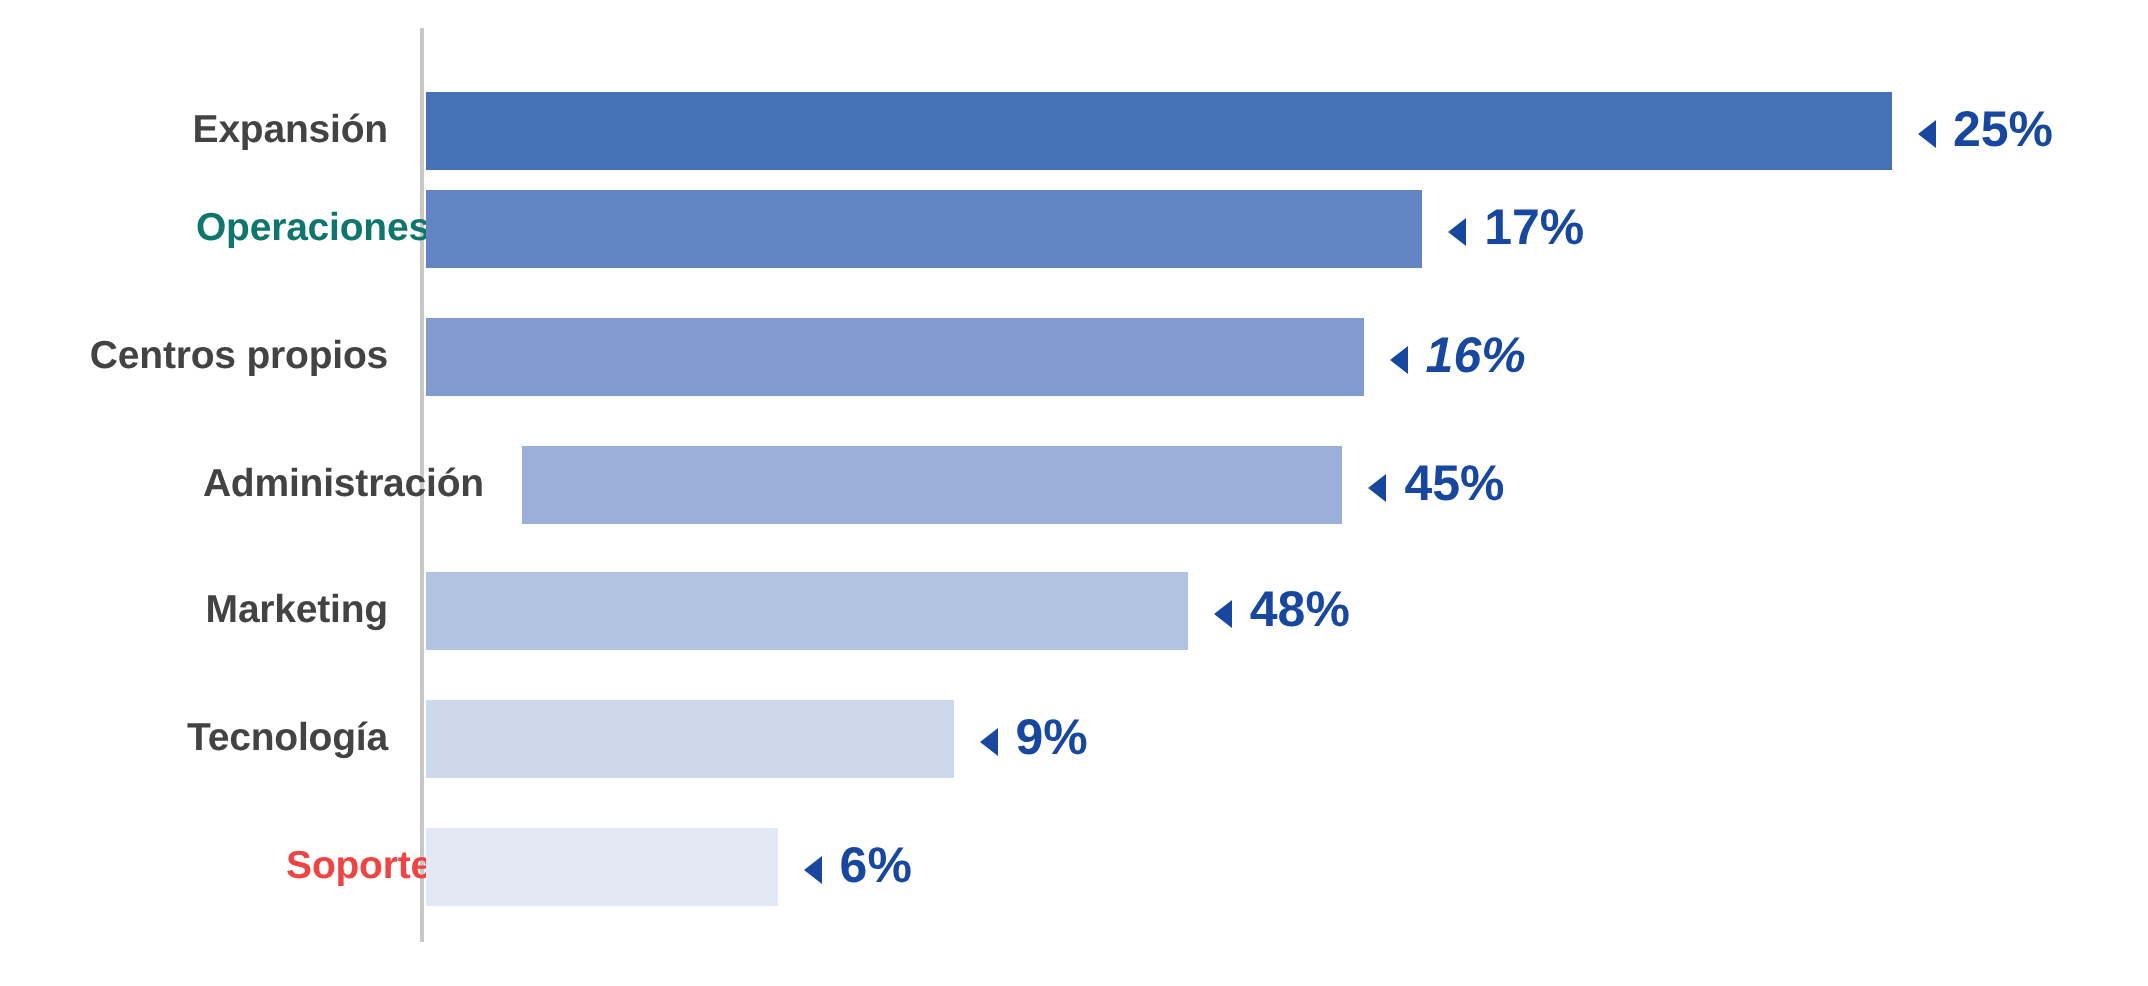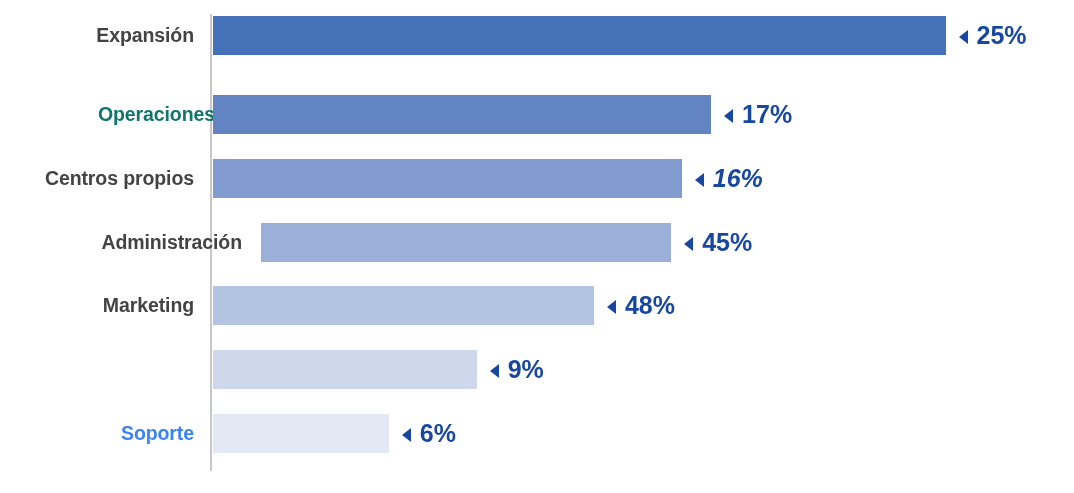--- a/index.html
+++ b/index.html
@@ -98,21 +98,21 @@
     top: 1px;
   }
 </style>
 </head>
 <body>
 
 <div id="chart-root" style="background: rgb(255, 255, 255);">
   <div class="plot">
     <div class="axis-line" style="background: rgb(200, 200, 200);"></div>
 
-    <div class="row" style="top:16px;">
+    <div class="row" style="top:46px;">
       <div class="cat-label" style="color: rgb(67, 67, 67);">Expansión</div>
       <div class="bar-wrap" style="width: 732.5px;">
         <div class="bar" style="background: rgb(69, 113, 184);"></div>
       </div>
       <div class="value-label" style="left: 958.5px; color: rgb(23, 71, 158);">
         <span class="marker" style="border-right-color: rgb(23, 71, 158);"></span>
         <span>25%</span>
       </div>
     </div>
 
@@ -154,31 +154,32 @@
       <div class="bar-wrap" style="width: 380.9px;">
         <div class="bar" style="background: rgb(179, 195, 226);"></div>
       </div>
       <div class="value-label" style="left: 606.9px; color: rgb(23, 71, 158);">
         <span class="marker" style="border-right-color: rgb(23, 71, 158);"></span>
         <span>48%</span>
       </div>
     </div>
 
     <div class="row" style="top:350px;">
+      <div class="cat-label" style="color: rgb(67, 67, 67);">Tecnología</div>
       <div class="bar-wrap" style="width: 263.7px;">
         <div class="bar" style="background: rgb(205, 216, 236);"></div>
       </div>
       <div class="value-label" style="left: 489.7px; color: rgb(23, 71, 158);">
         <span class="marker" style="border-right-color: rgb(23, 71, 158);"></span>
         <span>9%</span>
       </div>
     </div>
 
     <div class="row" style="top:414px;">
-      <div class="cat-label" style="color: #3b82f6;">Soporte</div>
+      <div class="cat-label" style="color: #ef4444; padding-left: 22px;">Soporte</div>
       <div class="bar-wrap" style="width: 175.8px;">
         <div class="bar" style="background: rgb(227, 233, 244);"></div>
       </div>
       <div class="value-label" style="left: 401.8px; color: rgb(23, 71, 158);">
         <span class="marker" style="border-right-color: rgb(23, 71, 158);"></span>
         <span>6%</span>
       </div>
     </div>
   </div>
 </div>

